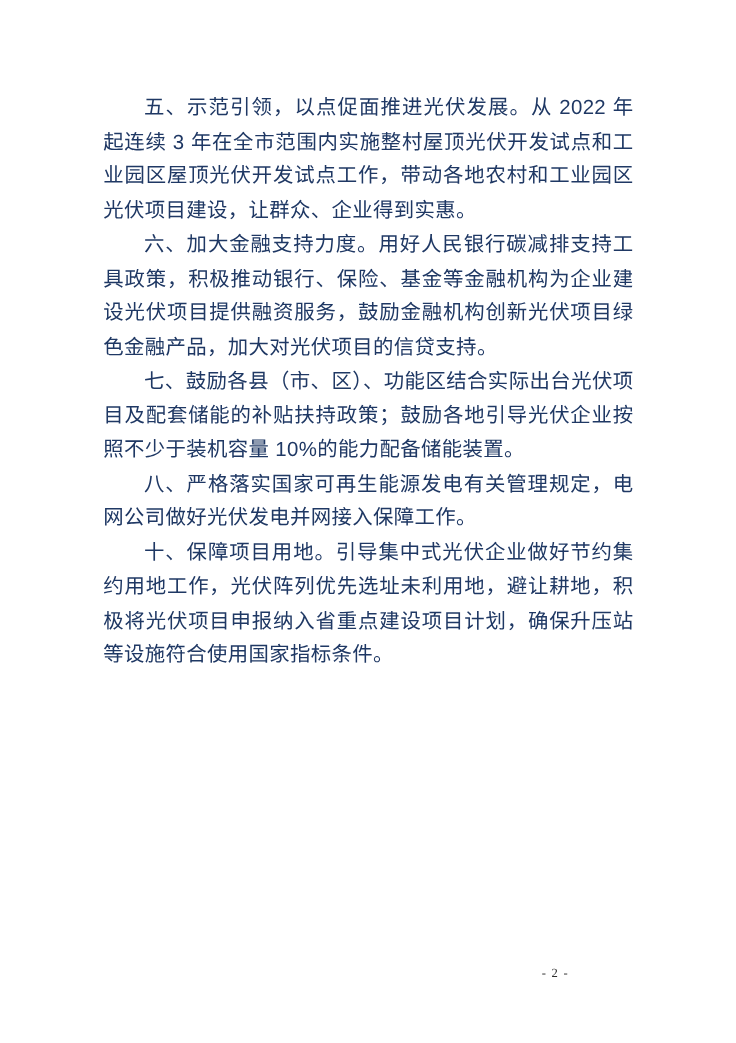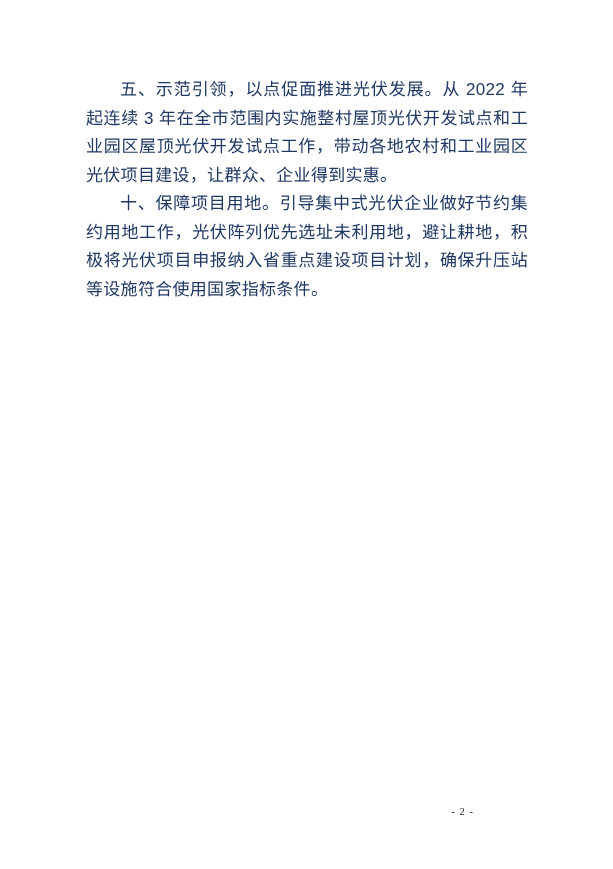--- a/index.html
+++ b/index.html
@@ -40,16 +40,19 @@
     letter-spacing: 1px;
     font-family: "Liberation Serif", "DejaVu Serif", serif;
   }
 </style>
 </head>
 <body>
 
 <div class="page" style="background: rgb(255, 255, 255);">
   <div class="content" style="color: rgb(31, 56, 100);">
     <p>五、示范引领，以点促面推进光伏发展。从 2022 年起连续 3 年在全市范围内实施整村屋顶光伏开发试点和工业园区屋顶光伏开发试点工作，带动各地农村和工业园区光伏项目建设，让群众、企业得到实惠。</p>
+    <p>六、加大金融支持力度。用好人民银行碳减排支持工具政策，积极推动银行、保险、基金等金融机构为企业建设光伏项目提供融资服务，鼓励金融机构创新光伏项目绿色金融产品，加大对光伏项目的信贷支持。</p>
+    <p>七、鼓励各县（市、区）、功能区结合实际出台光伏项目及配套储能的补贴扶持政策；鼓励各地引导光伏企业按照不少于装机容量 10%的能力配备储能装置。</p>
+    <p>八、严格落实国家可再生能源发电有关管理规定，电网公司做好光伏发电并网接入保障工作。</p>
     <p>十、保障项目用地。引导集中式光伏企业做好节约集约用地工作，光伏阵列优先选址未利用地，避让耕地，积极将光伏项目申报纳入省重点建设项目计划，确保升压站等设施符合使用国家指标条件。</p>
   </div>
   <div class="page-number" style="color: rgb(43, 43, 43);">- 2 -</div>
 </div>
 
 </body></html>

